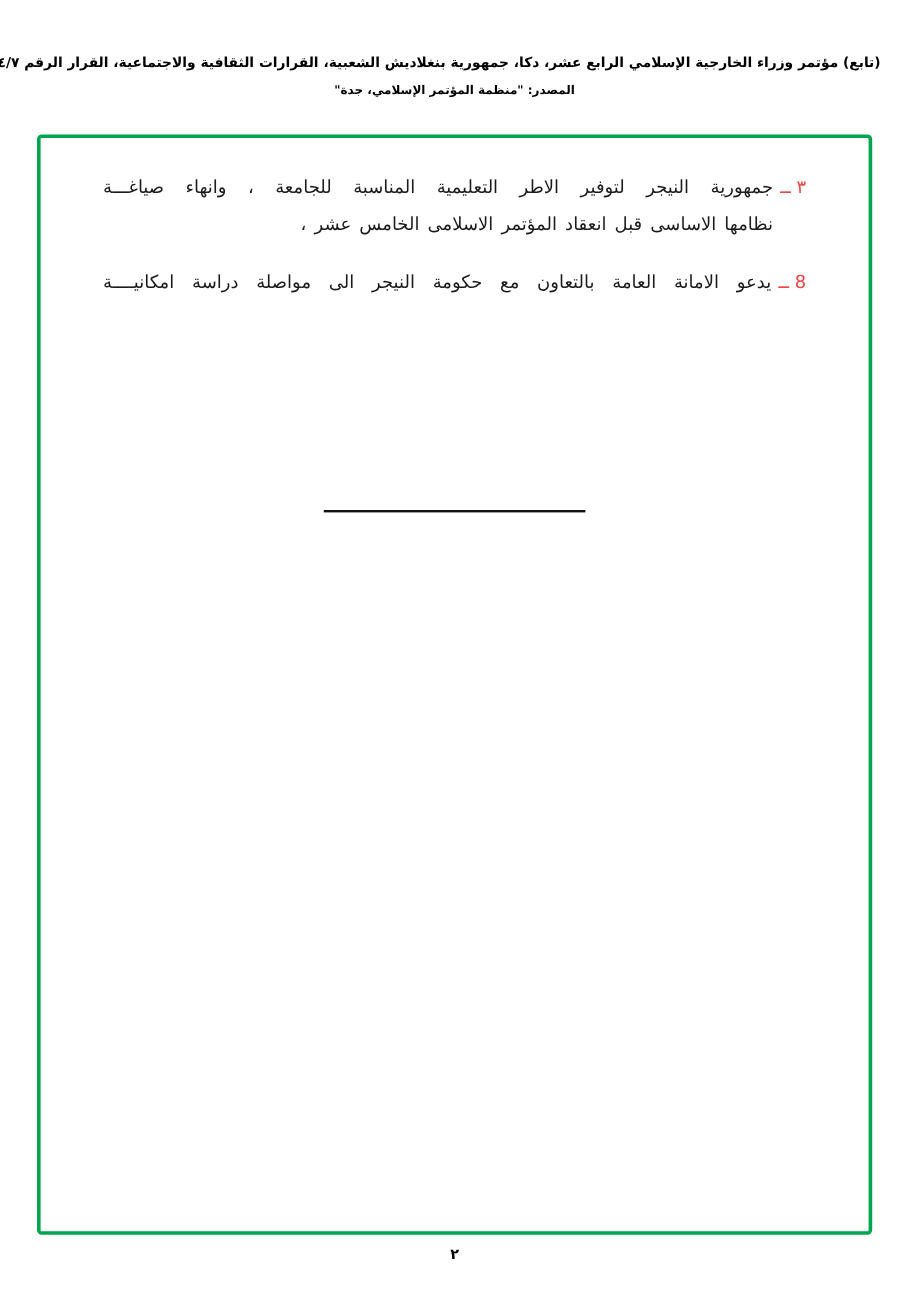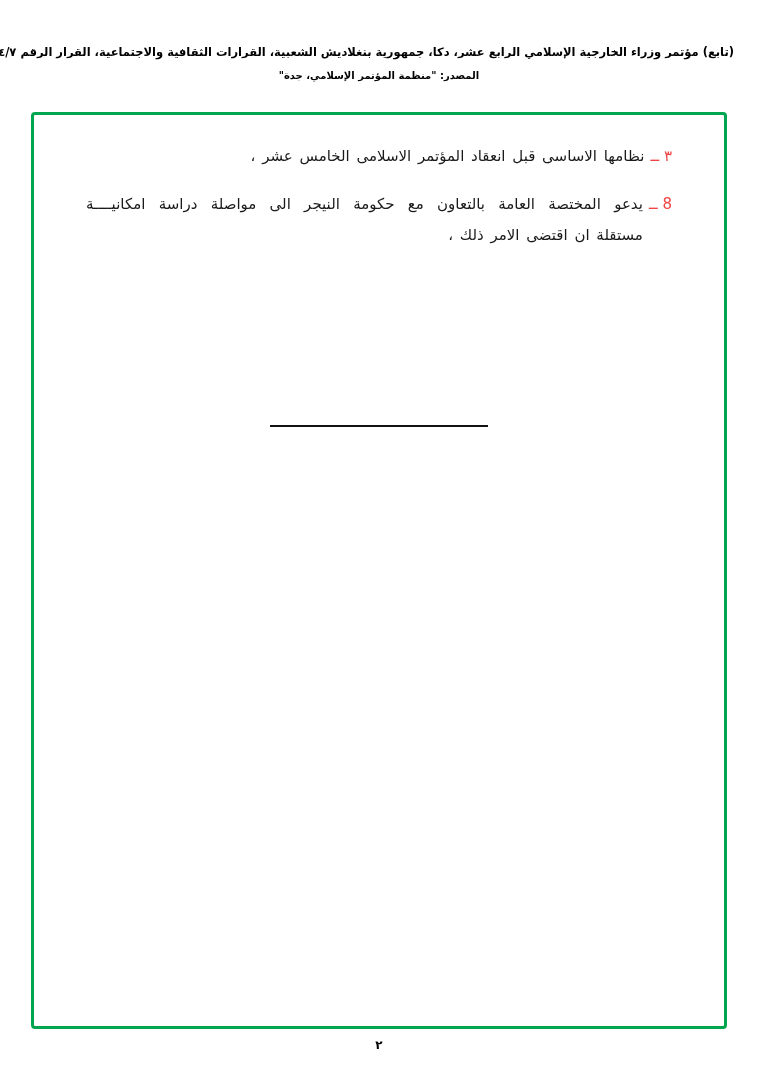--- a/index.html
+++ b/index.html
@@ -135,29 +135,29 @@
     <div class="header-line2">المصدر: "منظمة المؤتمر الإسلامي، جدة"</div>
   </div>
 
   <div class="frame">
 
     <div class="body-text">
 
       <div class="para">
         <div class="para-num">٣ ــ</div>
         <div class="para-body">
+          <span class="ln justify">جمهورية النيجر لتوفير الاطر التعليمية المناسبة للجامعة ، وانهاء صياغـــة</span>
           <span class="ln">نظامها الاساسى قبل انعقاد المؤتمر الاسلامى الخامس عشر ،</span>
         </div>
       </div>
 
       <div class="para">
         <div class="para-num">8 ــ</div>
         <div class="para-body">
-          <span class="ln justify">يدعو المختصة العامة بالتعاون مع حكومة النيجر الى مواصلة دراسة امكانيــــة</span>
-          <span class="ln">مستقلة ان اقتضى الامر ذلك ،</span>
+          <span class="ln justify">يدعو الامانة العامة بالتعاون مع حكومة النيجر الى مواصلة دراسة امكانيــــة</span>
         </div>
       </div>
 
     </div>
 
     <div class="rule-wrap">
       <div class="rule"></div>
     </div>
 
   </div>

